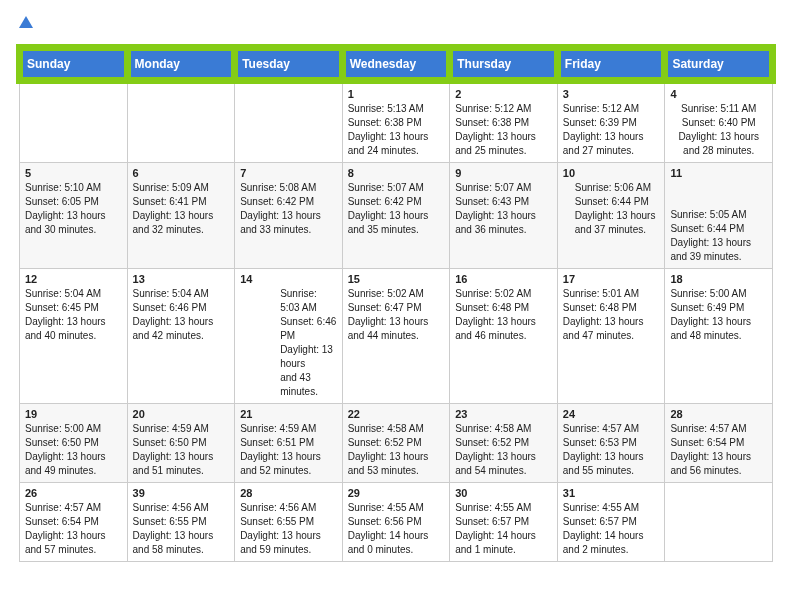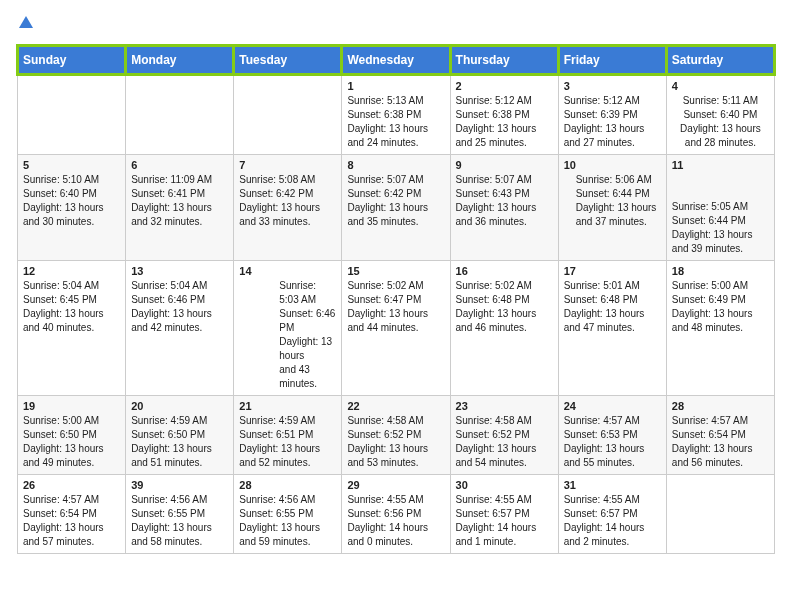--- a/index.html
+++ b/index.html
@@ -55,21 +55,21 @@
       border-collapse: collapse;
       table-layout: fixed;
     }
     thead tr th {
       background-color: #3a7bd5;
       color: #fff;
       font-size: 12px;
       font-weight: bold;
       padding: 6px 4px;
       text-align: left;
-      border: 3px solid #84cc16;
+      border: 7px solid #84cc16;
     }
     tbody tr td {
       border: 1px solid #ccc;
       vertical-align: top;
       padding: 4px 5px;
       font-size: 10px;
       color: #222;
       height: 78px;
       background: #fff;
     }
@@ -156,27 +156,27 @@
           <div class="day-info" style="white-space: pre-line; text-align: center;">Sunrise: 5:11 AM
 Sunset: 6:40 PM
 Daylight: 13 hours
 and 28 minutes.</div>
         </td>
       </tr>
       <tr>
         <td>
           <span class="day-number">5</span>
           <div class="day-info" style="white-space: pre-line;">Sunrise: 5:10 AM
-Sunset: 6:40 PM
+Sunset: 6:05 PM
 Daylight: 13 hours
 and 30 minutes.</div>
         </td>
         <td>
           <span class="day-number">6</span>
-          <div class="day-info" style="white-space: pre-line;">Sunrise: 11:09 AM
+          <div class="day-info" style="white-space: pre-line;">Sunrise: 5:09 AM
 Sunset: 6:41 PM
 Daylight: 13 hours
 and 32 minutes.</div>
         </td>
         <td>
           <span class="day-number">7</span>
           <div class="day-info" style="white-space: pre-line;">Sunrise: 5:08 AM
 Sunset: 6:42 PM
 Daylight: 13 hours
 and 33 minutes.</div>

